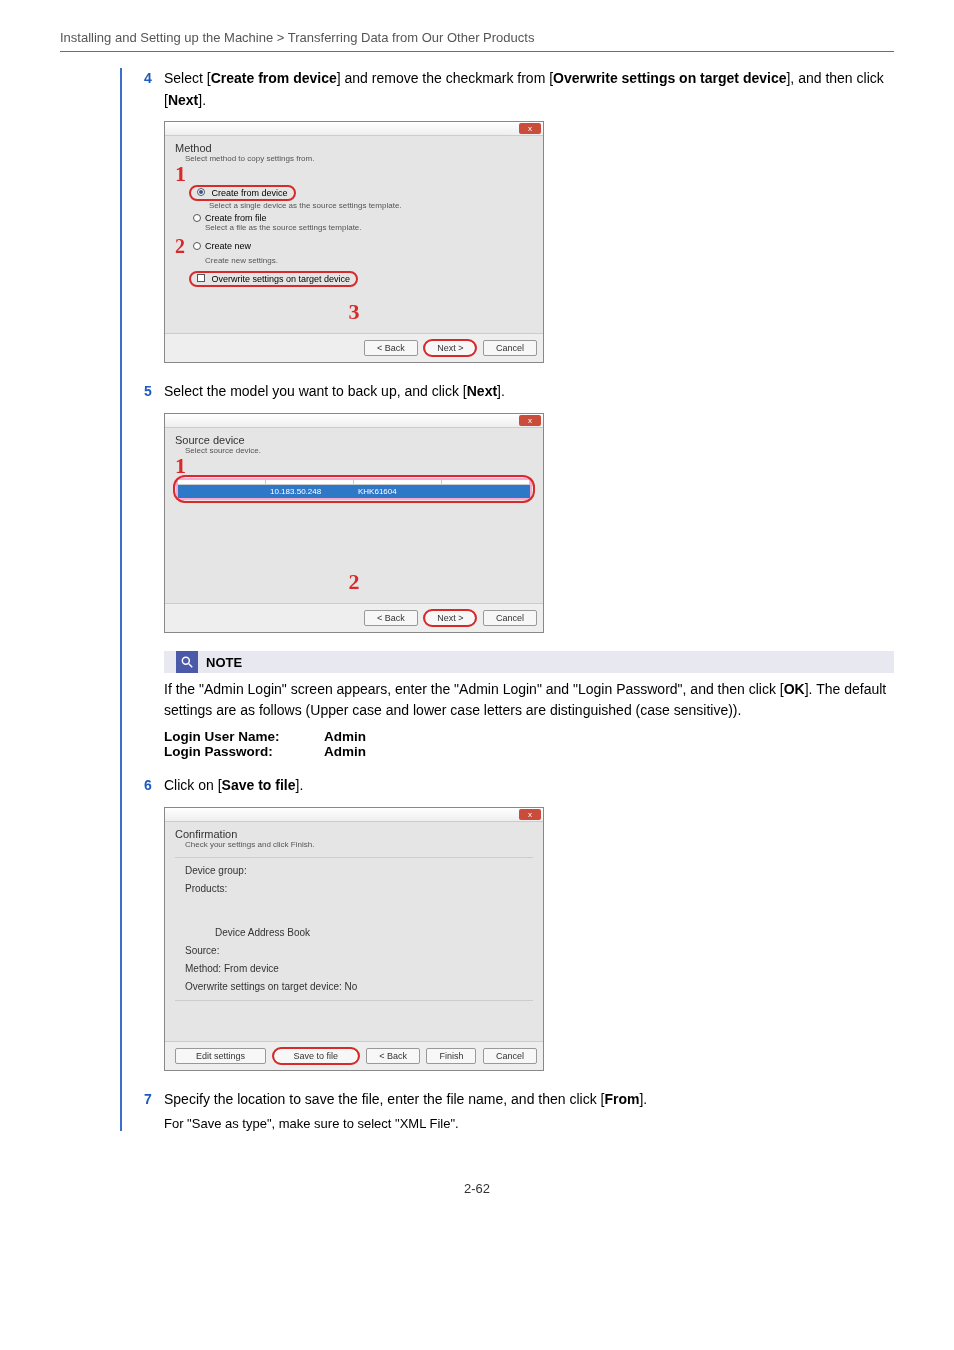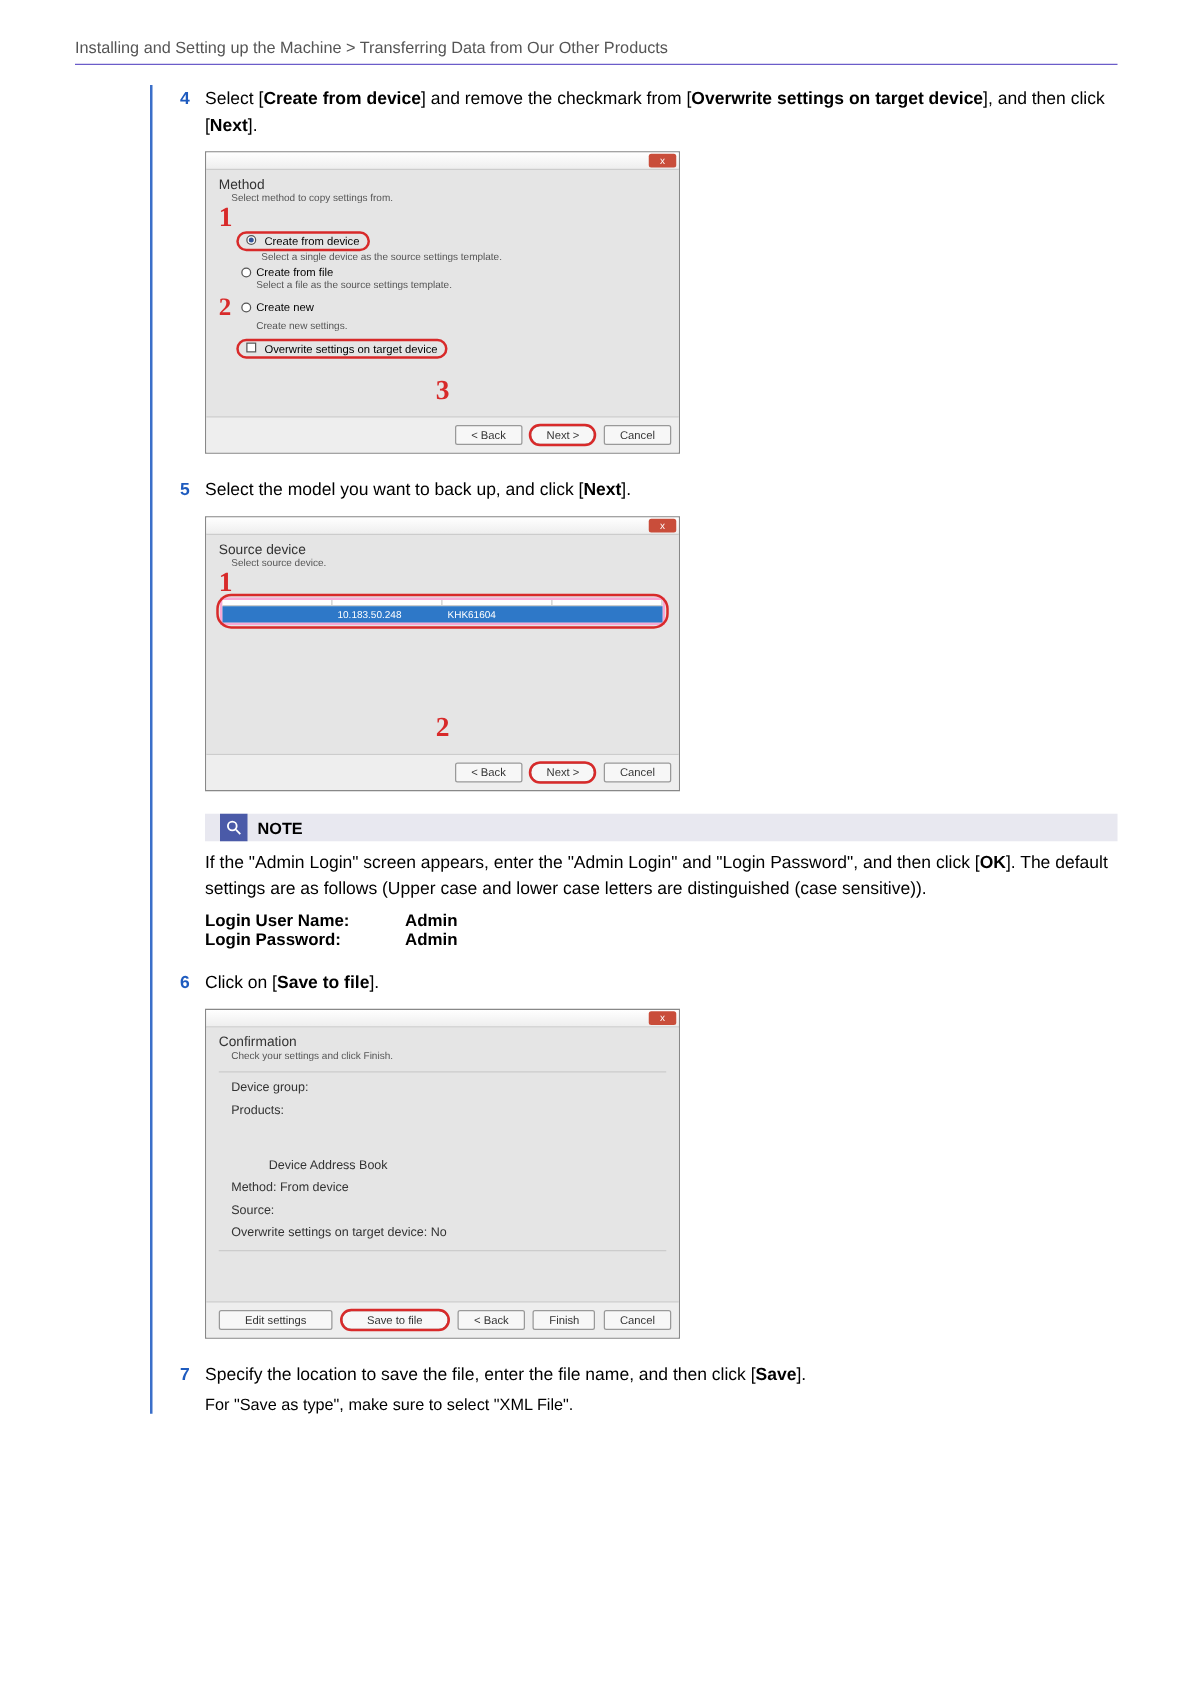--- a/index.html
+++ b/index.html
@@ -282,22 +282,22 @@
         <div class="ss-body">
           <div class="ss-heading">Confirmation</div>
           <div class="ss-sub">Check your settings and click Finish.</div>
           <div style="height:8px;"></div>
           <div class="conf-list">
             <div>Device group:</div>
             <div style="display:flex;gap:6px;">
               <span>Products:</span>
             </div>
             <div style="margin-left:30px;margin-top:26px;">Device Address Book</div>
+            <div>Source:</div>
             <div>Method: From device</div>
-            <div>Source:</div>
             <div>Overwrite settings on target device: No</div>
           </div>
           <div style="height:30px;"></div>
         </div>
         <div class="ss-footer" style="text-align:left; display:flex; justify-content:space-between;">
           <div>
             <span class="ss-btn" style="padding:2px 20px;">Edit settings</span>
             <span class="ss-btn ring" style="padding:2px 20px;">Save to file</span>
           </div>
           <div>
@@ -306,21 +306,22 @@
             <span class="ss-btn">Cancel</span>
           </div>
         </div>
       </div>
     </div>
 
     <div class="step">
       <div class="step-row">
         <div class="num">7</div>
         <div class="body-text">
-          <span>Specify the location to save the file, enter the file name, and then click [</span><b>Save</b><span>].</span>
+          <span>Specify the location to save the file, enter the file name, and then click [</span><b>From</b><span>].</span>
         </div>
       </div>
       <div class="sub-text">For "Save as type", make sure to select "XML File".</div>
     </div>
 
   </div>
 
+  <div class="page-num">2-62</div>
 </div>
 
 </body></html>

